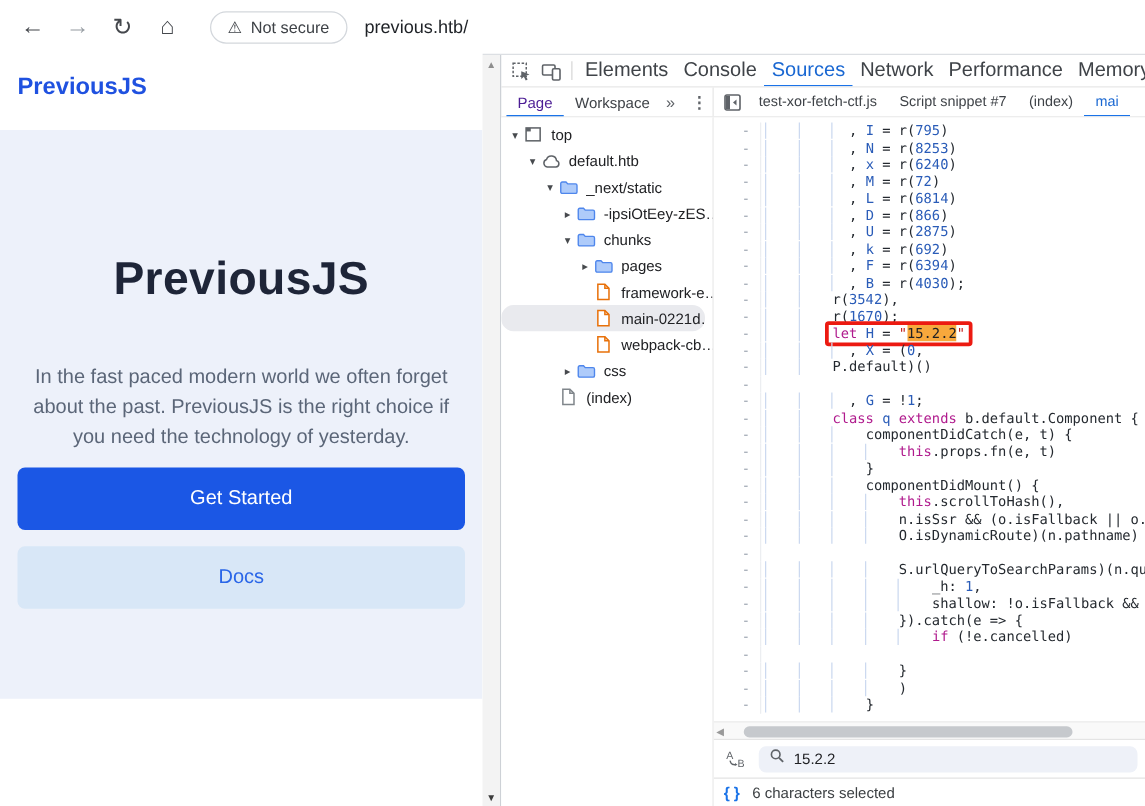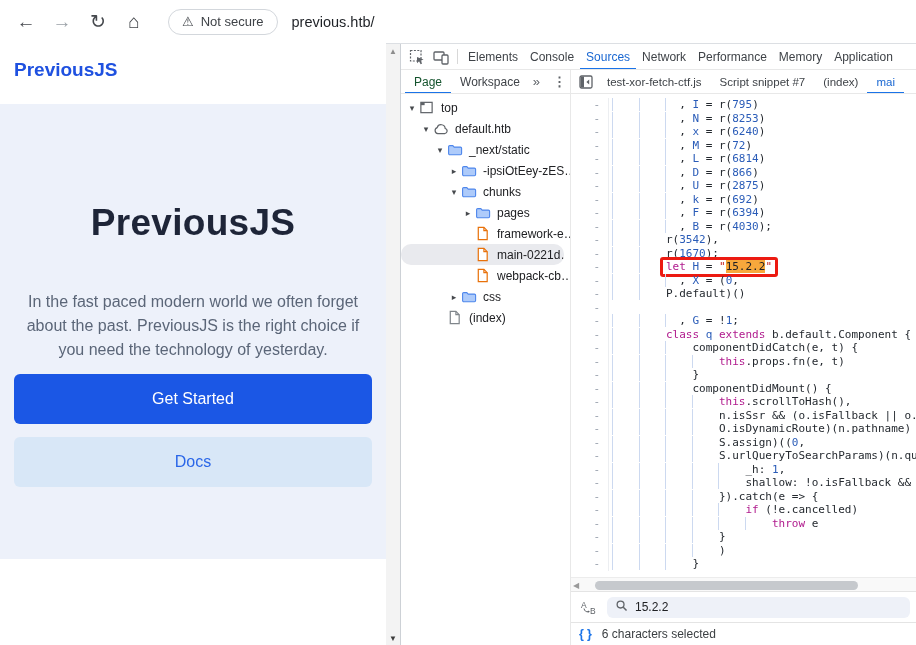--- a/index.html
+++ b/index.html
@@ -36,28 +36,28 @@
 
   
   .devtools{position:absolute;top:44px;left:400px;width:516px;height:601px;background:#fff;
             border-left:1px solid #cdd1d6;}
   .dt-tabs{height:26px;display:flex;align-items:center;border-bottom:1px solid #e8e8e8;
            padding-left:4px;overflow:hidden;white-space:nowrap;}
   .icbtn{width:24px;height:22px;display:flex;align-items:center;justify-content:center;flex:none;cursor:pointer;}
   .icbtn svg{display:block;}
   .vsep{width:1px;height:15px;background:#d8d8d8;margin:0 4px;flex:none;}
   .tabwrap{display:flex;height:100%;align-items:center;overflow:hidden;}
-  .dt-tab{padding:0 6px;height:26px;display:flex;align-items:center;font-size:12px;color:#3f4348;
+  .dt-tab{padding:0 6px;height:26px;display:flex;align-items:center;font-size:16px;color:#3f4348;
           white-space:nowrap;cursor:pointer;}
   .dt-tab.active{color:#1967d2;box-shadow:inset 0 -2px 0 #1a73e8;}
 
   .dt-sub{height:24px;display:flex;border-bottom:1px solid #e8e8e8;}
   .sub-left{width:170px;flex:none;display:flex;align-items:center;border-right:1px solid #e8e8e8;padding-left:4px;}
   .ptab{padding:0 9px;height:24px;display:flex;align-items:center;font-size:12px;color:#3f4348;cursor:pointer;}
-  .ptab.active{color:#14532d;box-shadow:inset 0 -2px 0 #1a73e8;}
+  .ptab.active{color:#4c1d95;box-shadow:inset 0 -2px 0 #1a73e8;}
   .more{color:#5f6368;font-size:13px;padding:0 6px;cursor:pointer;}
   .menu{color:#5f6368;font-size:13px;padding:0 4px;margin-left:3px;cursor:pointer;font-weight:bold;}
   .sub-right{flex:1;display:flex;align-items:center;overflow:hidden;padding-left:3px;}
   .ftab{padding:0 9px;height:24px;display:flex;align-items:center;font-size:11.5px;color:#3f4348;
         white-space:nowrap;cursor:pointer;}
   .ftab.active{color:#1967d2;box-shadow:inset 0 -2px 0 #1a73e8;}
 
   .dt-body{position:absolute;top:50px;left:0;right:0;bottom:0;display:flex;}
   .tree{width:170px;flex:none;border-right:1px solid #e8e8e8;padding-top:3px;font-size:12px;
         color:#202124;overflow:hidden;background:#fff;}
@@ -307,27 +307,27 @@
             <div class="cl"><span class="gut">-</span></div>
             <div class="cl"><span class="gut">-</span><span class="ct"><span class="ig">    </span><span class="ig">    </span><span class="ig">  </span><span class="tp">, </span><span class="tn">G</span><span class="tp"> = !</span><span class="tn">1</span><span class="tp">;</span></span></div>
             <div class="cl"><span class="gut">-</span><span class="ct"><span class="ig">    </span><span class="ig">    </span><span class="tk">class</span><span class="tp"> </span><span class="tn">q</span><span class="tp"> </span><span class="tk">extends</span><span class="tp"> b.default.Component {</span></span></div>
             <div class="cl"><span class="gut">-</span><span class="ct"><span class="ig">    </span><span class="ig">    </span><span class="ig">    </span><span class="tp">componentDidCatch(e, t) {</span></span></div>
             <div class="cl"><span class="gut">-</span><span class="ct"><span class="ig">    </span><span class="ig">    </span><span class="ig">    </span><span class="ig">    </span><span class="tk">this</span><span class="tp">.props.fn(e, t)</span></span></div>
             <div class="cl"><span class="gut">-</span><span class="ct"><span class="ig">    </span><span class="ig">    </span><span class="ig">    </span><span class="tp">}</span></span></div>
             <div class="cl"><span class="gut">-</span><span class="ct"><span class="ig">    </span><span class="ig">    </span><span class="ig">    </span><span class="tp">componentDidMount() {</span></span></div>
             <div class="cl"><span class="gut">-</span><span class="ct"><span class="ig">    </span><span class="ig">    </span><span class="ig">    </span><span class="ig">    </span><span class="tk">this</span><span class="tp">.scrollToHash(),</span></span></div>
             <div class="cl"><span class="gut">-</span><span class="ct"><span class="ig">    </span><span class="ig">    </span><span class="ig">    </span><span class="ig">    </span><span class="tp">n.isSsr &amp;&amp; (o.isFallback || o.next</span></span></div>
             <div class="cl"><span class="gut">-</span><span class="ct"><span class="ig">    </span><span class="ig">    </span><span class="ig">    </span><span class="ig">    </span><span class="tp">O.isDynamicRoute)(n.pathname) ||</span></span></div>
-            <div class="cl"><span class="gut">-</span><span class="ct"><span class="ig">    </span><span class="ig">    </span><span class="ig">    </span><span class="ig">    </span><span class="tp">S.assign)((</span><span class="tn">0</span><span class="tp">,</span></span></div>
+            <div class="cl"><span class="gut">-</span></div>
             <div class="cl"><span class="gut">-</span><span class="ct"><span class="ig">    </span><span class="ig">    </span><span class="ig">    </span><span class="ig">    </span><span class="tp">S.urlQueryToSearchParams)(n.query)</span></span></div>
             <div class="cl"><span class="gut">-</span><span class="ct"><span class="ig">    </span><span class="ig">    </span><span class="ig">    </span><span class="ig">    </span><span class="ig">    </span><span class="tp">_h: </span><span class="tn">1</span><span class="tp">,</span></span></div>
             <div class="cl"><span class="gut">-</span><span class="ct"><span class="ig">    </span><span class="ig">    </span><span class="ig">    </span><span class="ig">    </span><span class="ig">    </span><span class="tp">shallow: !o.isFallback &amp;&amp; !G</span></span></div>
             <div class="cl"><span class="gut">-</span><span class="ct"><span class="ig">    </span><span class="ig">    </span><span class="ig">    </span><span class="ig">    </span><span class="tp">}).catch(e =&gt; {</span></span></div>
             <div class="cl"><span class="gut">-</span><span class="ct"><span class="ig">    </span><span class="ig">    </span><span class="ig">    </span><span class="ig">    </span><span class="ig">    </span><span class="tk">if</span><span class="tp"> (!e.cancelled)</span></span></div>
-            <div class="cl"><span class="gut">-</span><span class="ct"><span class="ig">    </span><span class="ig">    </span><span class="ig">    </span><span class="ig">    </span><span class="ig">    </span><span class="ig">    </span><span class="tk">throw</span><span class="tp"> e</span></span></div>
+            <div class="cl"><span class="gut">-</span></div>
             <div class="cl"><span class="gut">-</span><span class="ct"><span class="ig">    </span><span class="ig">    </span><span class="ig">    </span><span class="ig">    </span><span class="tp">}</span></span></div>
             <div class="cl"><span class="gut">-</span><span class="ct"><span class="ig">    </span><span class="ig">    </span><span class="ig">    </span><span class="ig">    </span><span class="tp">)</span></span></div>
             <div class="cl"><span class="gut">-</span><span class="ct"><span class="ig">    </span><span class="ig">    </span><span class="ig">    </span><span class="tp">}</span></span></div>
           </div>
         <div class="hscroll">
           <span class="harrow">◀</span>
           <div class="hthumb"></div>
         </div>
         <div class="searchbar">
           <span class="icbtn">

